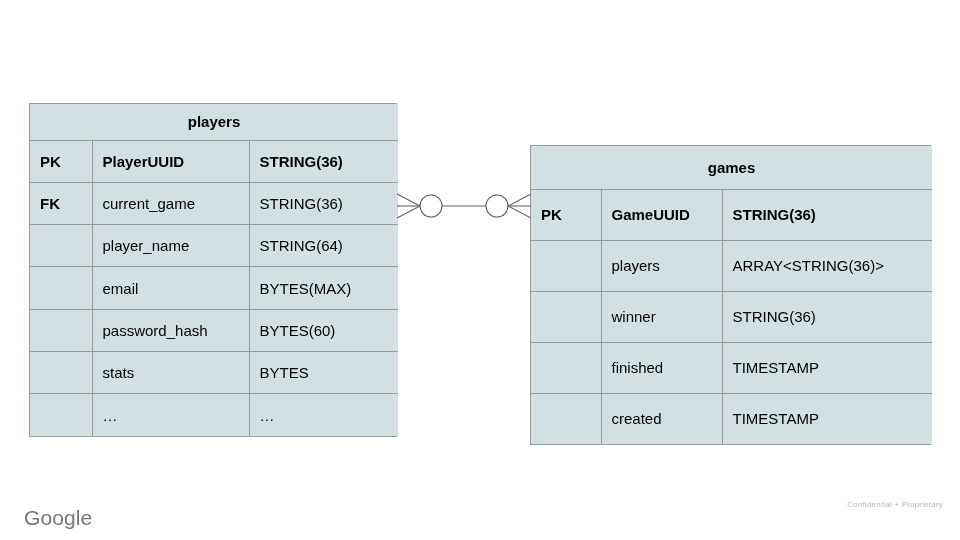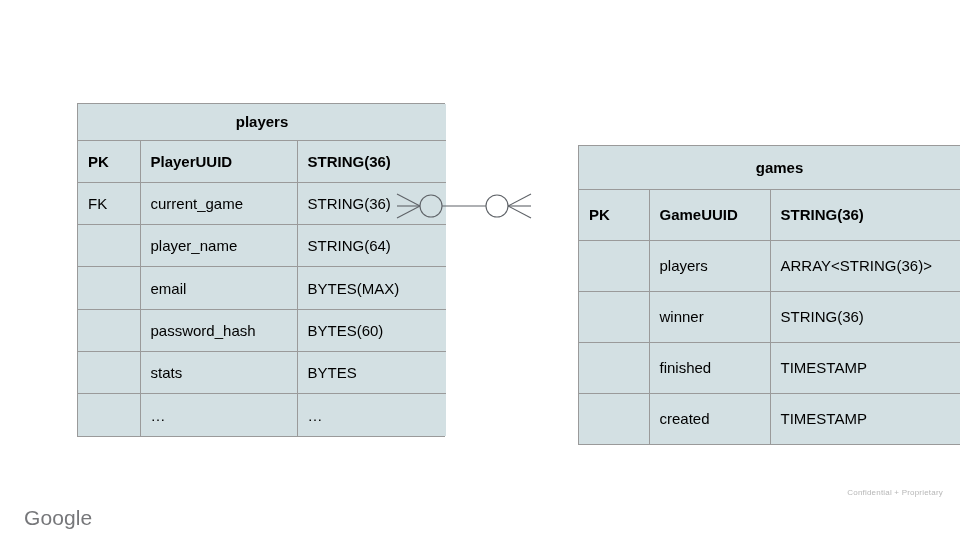--- a/index.html
+++ b/index.html
@@ -23,21 +23,20 @@
     height: 540px;
   }
 
   
   .entity {
     position: absolute;
     border: 1px solid #9a9a9a;
     background: #d946ef;
     box-sizing: border-box;
     border-collapse: collapse;
-    margin-left: 48px;
   }
   .entity table {
     border-collapse: collapse;
     width: 100%;
     height: 100%;
     table-layout: fixed;
   }
   .entity td {
     border: 1px solid #9a9a9a;
     background: #d3e0e3;
@@ -54,21 +53,21 @@
     text-align: center;
     font-weight: bold;
     font-size: 15px;
     padding: 0;
     height: 35px;
     border-top: none;
     border-left: none;
     border-right: none;
   }
   .entity .keycol {
-    font-weight: normal;
+    font-weight: bold;
     border-left: none;
   }
   .entity .typecol {
     border-right: none;
   }
   .entity tr.pkrow td {
     font-weight: bold;
   }
   .entity tr:last-child td {
     border-bottom: none;
@@ -120,21 +119,21 @@
     height: 28px;
     display: flex;
     align-items: center;
     margin-left: 6px;
   }
   #footer-logo svg { display: block; }
 
   #footer-note {
     position: absolute;
     left: 700px;
-    top: 488px;
+    top: 500px;
     width: 243px;
     text-align: right;
     font-size: 8px;
     color: #b7b7b7;
     letter-spacing: 0.2px;
   }
 </style>
 </head>
 <body>
 

